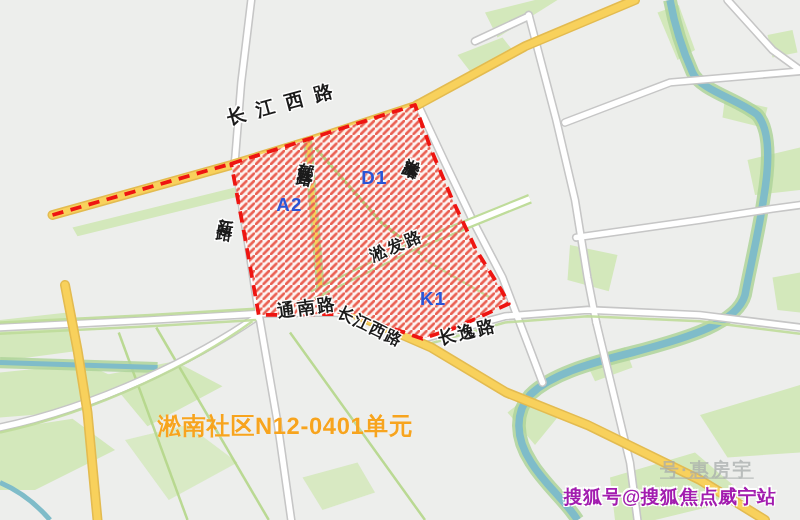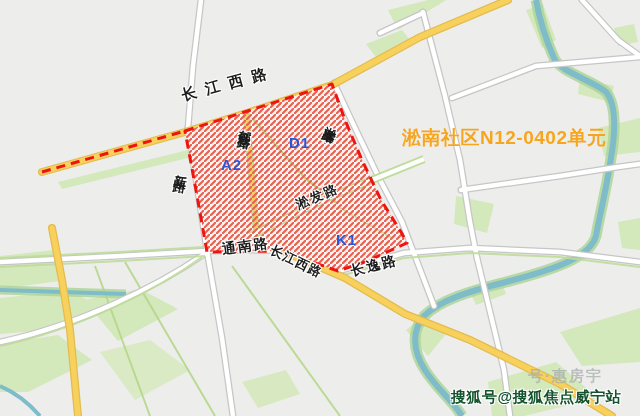--- a/index.html
+++ b/index.html
@@ -21,21 +21,21 @@
     position:absolute;font-weight:bold;font-size:15px;color:#2a55d6;
     white-space:nowrap;transform-origin:left top;letter-spacing:1px;
     text-shadow:0 0 2px rgba(255,255,255,.6);
   }
   .unit-label{
     position:absolute;font-weight:bold;font-size:19px;color:#f7a41e;
     white-space:nowrap;letter-spacing:.5px;
     text-shadow:0 0 1px rgba(255,255,255,.5);
   }
   .wm-main{
-    position:absolute;font-weight:bold;font-size:15px;color:#14532d;
+    position:absolute;font-weight:bold;font-size:15px;color:#a21caf;
     white-space:nowrap;letter-spacing:.5px;
     text-shadow:-1px -1px 0 #fff,1px -1px 0 #fff,-1px 1px 0 #fff,1px 1px 0 #fff;
   }
   .wm-ghost{
     position:absolute;font-weight:bold;font-size:15px;color:#a8adac;opacity:.75;
     white-space:nowrap;letter-spacing:2px;
   }
 </style>
 </head>
 <body>
@@ -171,19 +171,19 @@
     <div class="rlabel" style="left:221px;top:242px;transform:rotate(-8deg);font-size:14px;letter-spacing:2px;">通南路</div>
 
     <div class="rlabel" style="left:274px;top:243px;transform:rotate(26deg);letter-spacing:1px;">长江西路</div>
 
     <div class="rlabel" style="left:349px;top:264px;transform:rotate(-14deg);font-size:14px;letter-spacing:2px;">长逸路</div>
 
     <div class="zone-code" style="left:221px;top:156px;">A2</div>
     <div class="zone-code" style="left:289px;top:134px;">D1</div>
     <div class="zone-code" style="left:336px;top:231px;">K1</div>
 
-    <div class="unit-label" style="left:402px;top:125px;">淞南社区N12-0402单元</div>
+    <div class="unit-label" style="left:126px;top:328px;">淞南社区N12-0401单元</div>
 
-    <div class="wm-ghost" style="left:528px;top:367px;">号·惠房宇</div>
+    <div class="wm-ghost" style="left:528px;top:367px;text-decoration:underline;">号·惠房宇</div>
     <div class="wm-main" style="left:451px;top:388px;">搜狐号@搜狐焦点威宁站</div>
   </div>
 
 </div>
 
 </body></html>

